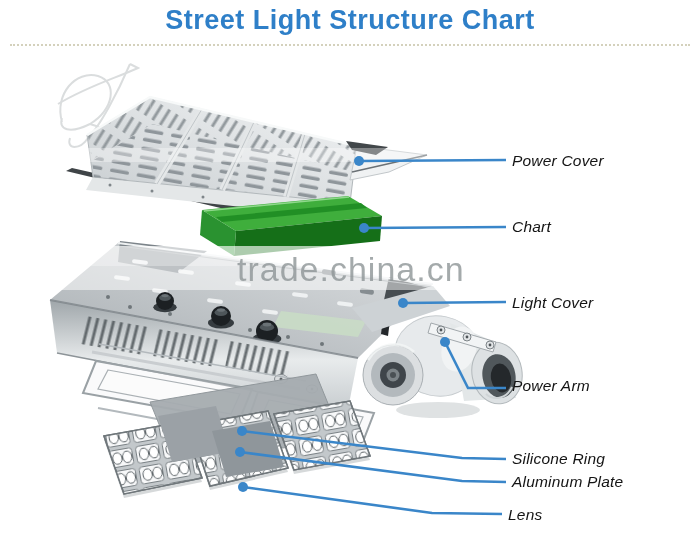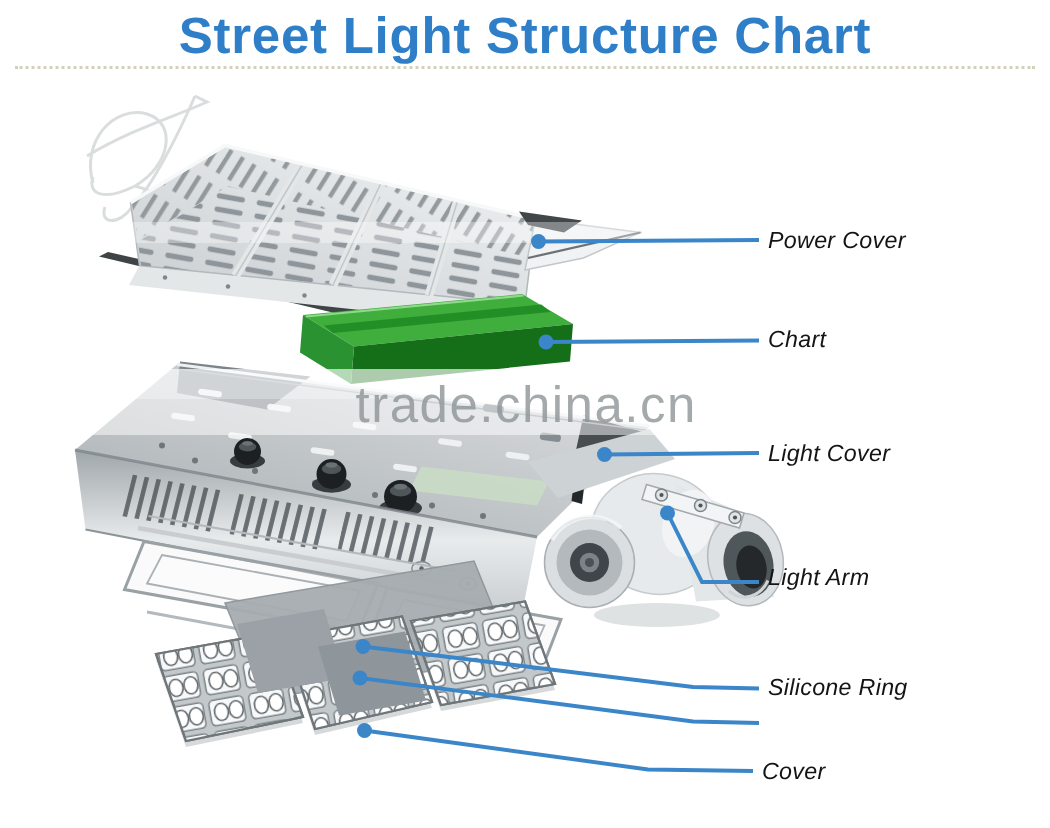--- a/index.html
+++ b/index.html
@@ -3,21 +3,21 @@
 <meta charset="utf-8">
 <style>
   html,body{margin:0;padding:0;background:#ffffff;}
   .stage{
     position:relative;width:700px;height:552px;background:#ffffff;overflow:hidden;
     font-family:"Liberation Sans", sans-serif;
   }
   .art{position:absolute;left:0;top:0;}
   .page-title{
     position:absolute;left:0;top:5px;width:100%;text-align:center;
-    font-size:34px;font-weight:bold;letter-spacing:.5px;color:var(--title-blue,#2e7fc8);
+    font-size:27px;font-weight:bold;letter-spacing:.5px;color:var(--title-blue,#2e7fc8);
   }
   .title-rule{
     position:absolute;left:10px;right:10px;top:44px;height:0;
     border-top:2px dotted var(--rule-tan,#c6c2a6);opacity:.75;
   }
   .lbl{
     position:absolute;font-size:15.5px;line-height:20px;color:var(--label-color,#141414);
     white-space:nowrap;letter-spacing:.2px;font-style:italic;
   }
   .wm-text{
@@ -268,16 +268,17 @@
       </g>
     </g>
   </svg>
 
   <div class="page-title">Street Light Structure Chart</div>
   <div class="title-rule"></div>
 
   <div class="lbl" style="left:512px;top:151px">Power Cover</div>
   <div class="lbl" style="left:512px;top:217px">Chart</div>
   <div class="lbl" style="left:512px;top:293px">Light Cover</div>
-  <div class="lbl" style="left:512px;top:376px">Light Arm</div>
+  <div class="lbl" style="left:512px;top:376px">Power Arm</div>
   <div class="lbl" style="left:512px;top:449px">Silicone Ring</div>
-  <div class="lbl" style="left:508px;top:505px">Cover</div>
+  <div class="lbl" style="left:512px;top:472px">Aluminum Plate</div>
+  <div class="lbl" style="left:508px;top:505px">Lens</div>
 </div>
 
 </body></html>

